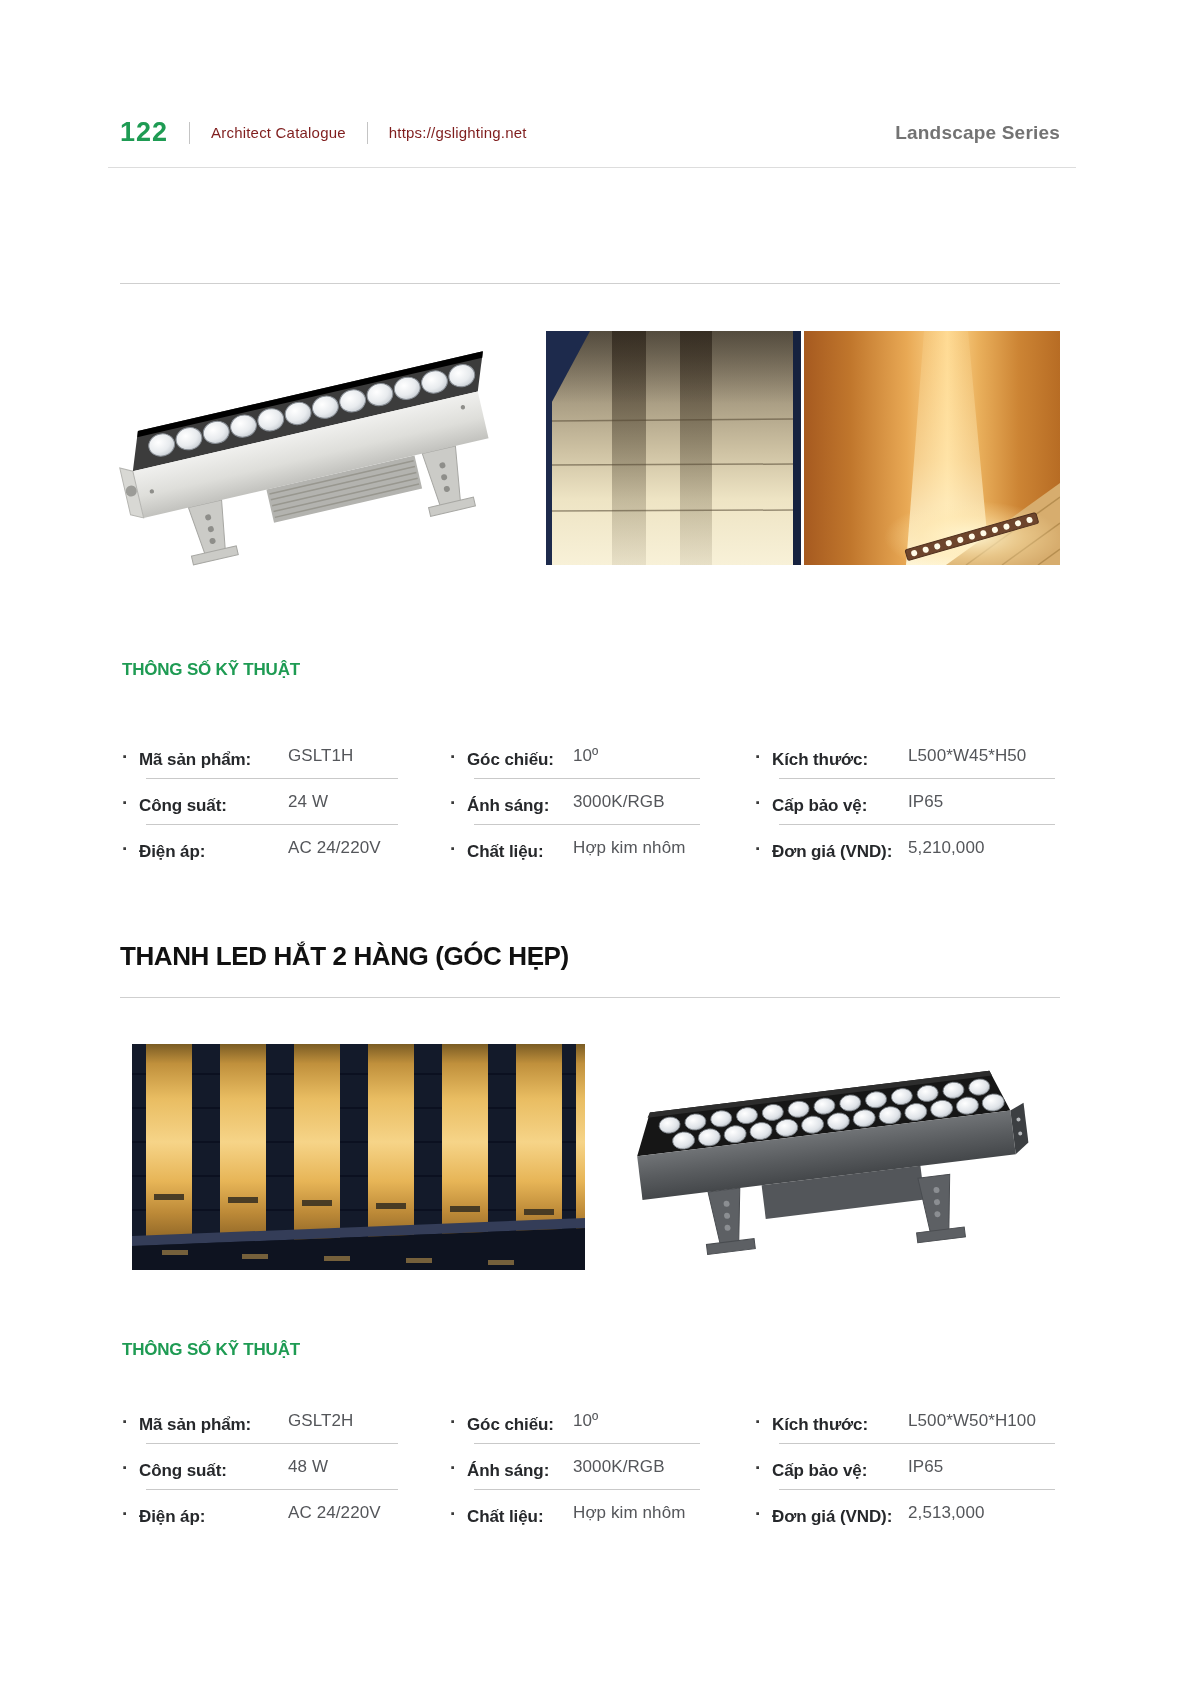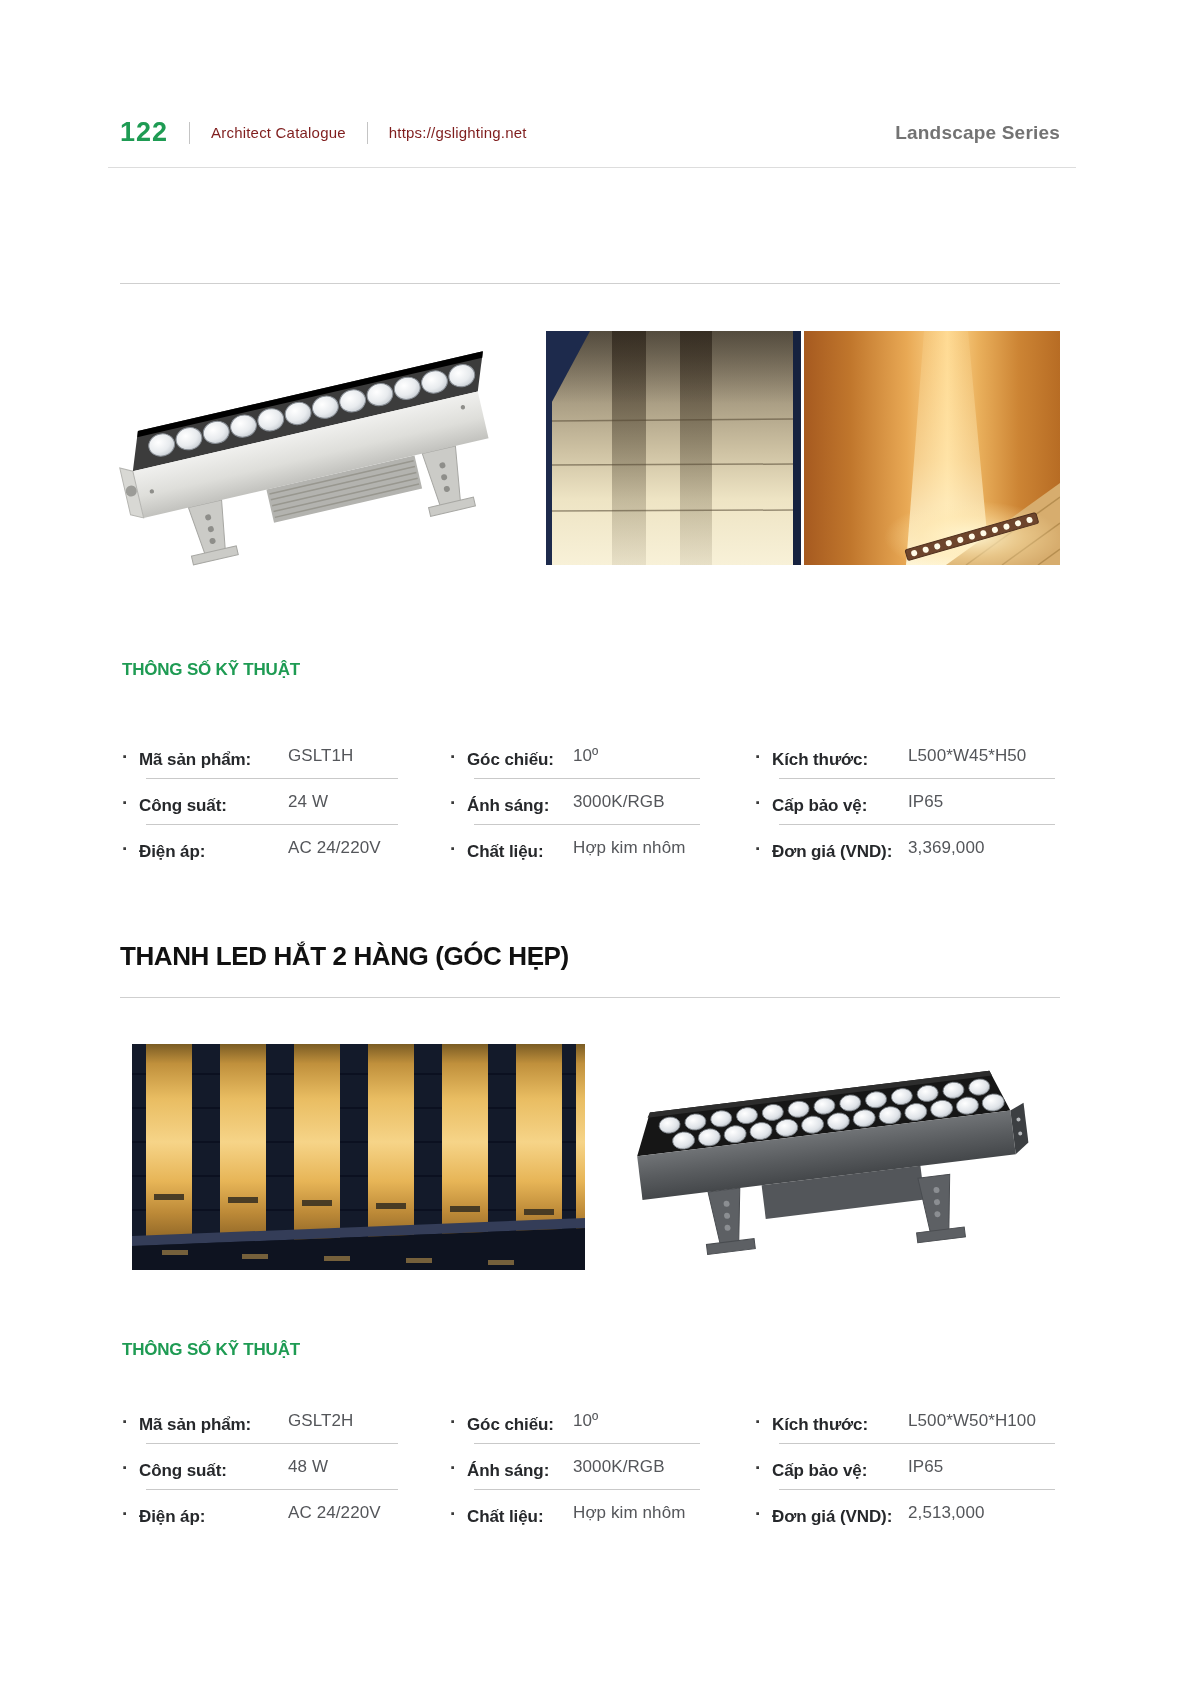--- a/index.html
+++ b/index.html
@@ -253,21 +253,21 @@
         <span class="spec-value">L500*W45*H50</span>
       </div>
       <div class="spec-row">
         <span class="bullet">·</span>
         <span class="spec-label">Cấp bảo vệ:</span>
         <span class="spec-value">IP65</span>
       </div>
       <div class="spec-row">
         <span class="bullet">·</span>
         <span class="spec-label">Đơn giá (VND):</span>
-        <span class="spec-value">3,369,000</span>
+        <span class="spec-value">5,210,000</span>
       </div>
     </div>
   </div>
 
   <div class="sec-title" style="top:941px;text-align:right;">THANH LED HẮT 2 HÀNG (GÓC HẸP)</div>
   <div class="sec-rule" style="top:997px;"></div>
 
   <svg class="img-abs" style="left:132px;top:1044px;" width="453" height="226" viewBox="0 0 453 226">
     <defs>
       <linearGradient id="fbg" x1="0" y1="0" x2="0" y2="1">

